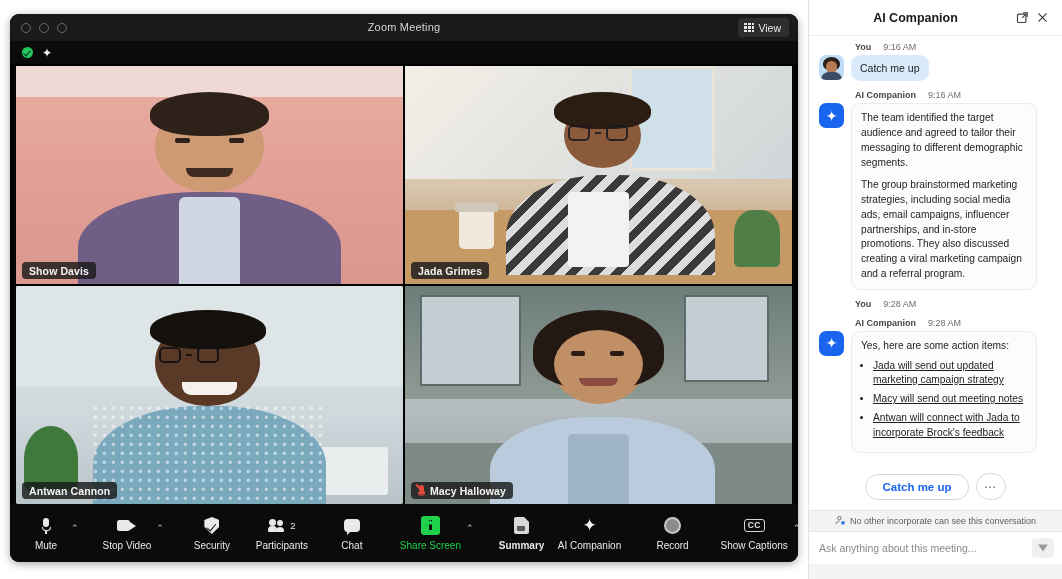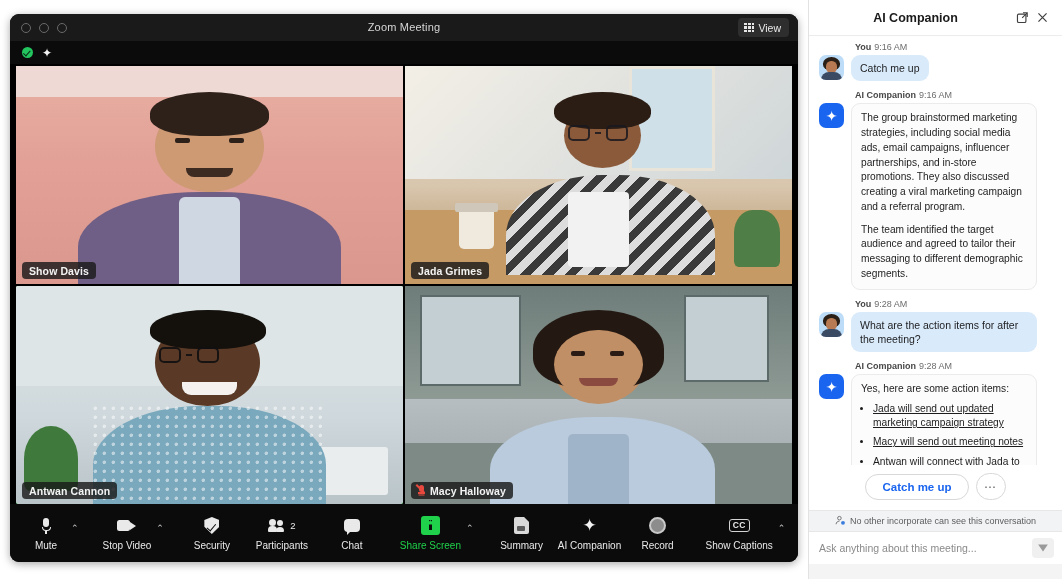--- a/index.html
+++ b/index.html
@@ -206,21 +206,21 @@
     border-bottom: 1px solid #ececec;
   }
   .ai-title { flex: 1; text-align: center; font-size: 12.5px; font-weight: 700; color: #1a1a1a; }
   .hdr-ico { width: 20px; height: 20px; display:flex; align-items:center; justify-content:center;
     color: #3f3f3f; }
   .ai-scroll { flex: 1; overflow: hidden; padding: 6px 10px 0 10px; background: #ffffff; }
 
   .msg { margin-bottom: 9px; }
   .meta { font-size: 9px; color: #6d6d6d; margin-left: 36px; margin-bottom: 3px; }
   .meta .who { color: #474747; font-weight: 600; }
-  .meta .time { margin-left: 3px; }
+  .meta .time { margin-left: 12px; }
   .row { display: flex; gap: 7px; align-items: flex-start; }
   .avatar {
     width: 25px; height: 25px; border-radius: 7px; flex: 0 0 25px;
     background: #bcdcf7; position: relative; overflow: hidden;
   }
   .av-hair { position:absolute; left:4px; top:2px; width:17px; height:13px;
     background:#2b2018; border-radius: 50% 50% 40% 40%; }
   .av-face { position:absolute; left:7px; top:6px; width:11px; height:12px;
     background:#b87a52; border-radius: 46%; }
   .av-body { position:absolute; left:2px; bottom:0; width:21px; height:8px;
@@ -466,37 +466,37 @@
         <div class="tb-group" style="margin-left:24px;">
           <div class="tb-item">
             <span class="tb-ico">
                 <span class="ic-share"></span>
               </span>
             <span class="tb-label green">Share Screen</span>
           </div>
           <span class="caret">⌃</span>
         </div>
 
-        <div class="tb-item" style="margin-left:26px;">
+        <div class="tb-item" style="margin-left:26px;font-weight:bold;">
           <span class="tb-ico">
               <span class="ic-doc">
                 <i></i>
               </span>
             </span>
           <span class="tb-label">Summary</span>
         </div>
 
         <div class="tb-item" style="margin-left:24px;">
           <span class="tb-ico">
               <span class="ic-spark">✦</span>
             </span>
           <span class="tb-label">AI Companion</span>
         </div>
 
-        <div class="tb-item" style="margin-left:24px;">
+        <div class="tb-item" style="margin-left:39px;">
           <span class="tb-ico">
               <span class="ic-record"></span>
             </span>
           <span class="tb-label">Record</span>
         </div>
 
         <div class="tb-group" style="margin-left:24px;">
           <div class="tb-item">
             <span class="tb-ico">
               <span class="ic-cc">CC</span>
@@ -546,37 +546,29 @@
         </div>
       </div>
 
       <div class="msg">
         <div class="meta">
           <span class="who">AI Companion</span><span class="time">9:16 AM</span>
         </div>
         <div class="row">
           <div class="ai-avatar">✦</div>
           <div class="bubble-ai">
+            <p>The team identified the target audience and agreed to tailor their messaging to different demographic segments.</p>
             <p>The group brainstormed marketing strategies, including social media ads, email campaigns, influencer partnerships, and in-store promotions. They also discussed creating a viral marketing campaign and a referral program.</p>
-            <p>The team identified the target audience and agreed to tailor their messaging to different demographic segments.</p>
           </div>
         </div>
       </div>
 
       <div class="msg">
         <div class="meta">
           <span class="who">You</span><span class="time">9:28 AM</span>
-        </div>
-        <div class="row">
-          <div class="avatar">
-            <span class="av-hair"></span>
-              <span class="av-face"></span>
-              <span class="av-body"></span>
-          </div>
-          <div class="bubble-user">What are the action items for after the meeting?</div>
         </div>
       </div>
 
       <div class="msg">
         <div class="meta">
           <span class="who">AI Companion</span><span class="time">9:28 AM</span>
         </div>
         <div class="row">
           <div class="ai-avatar">✦</div>
           <div class="bubble-ai">

